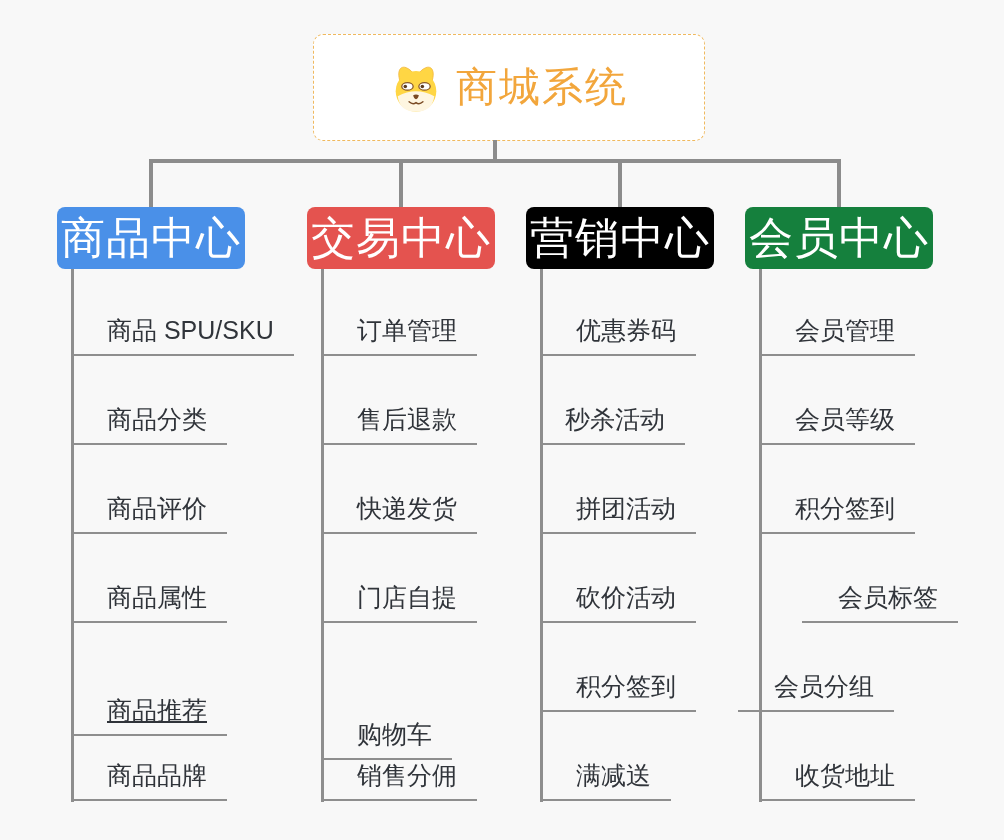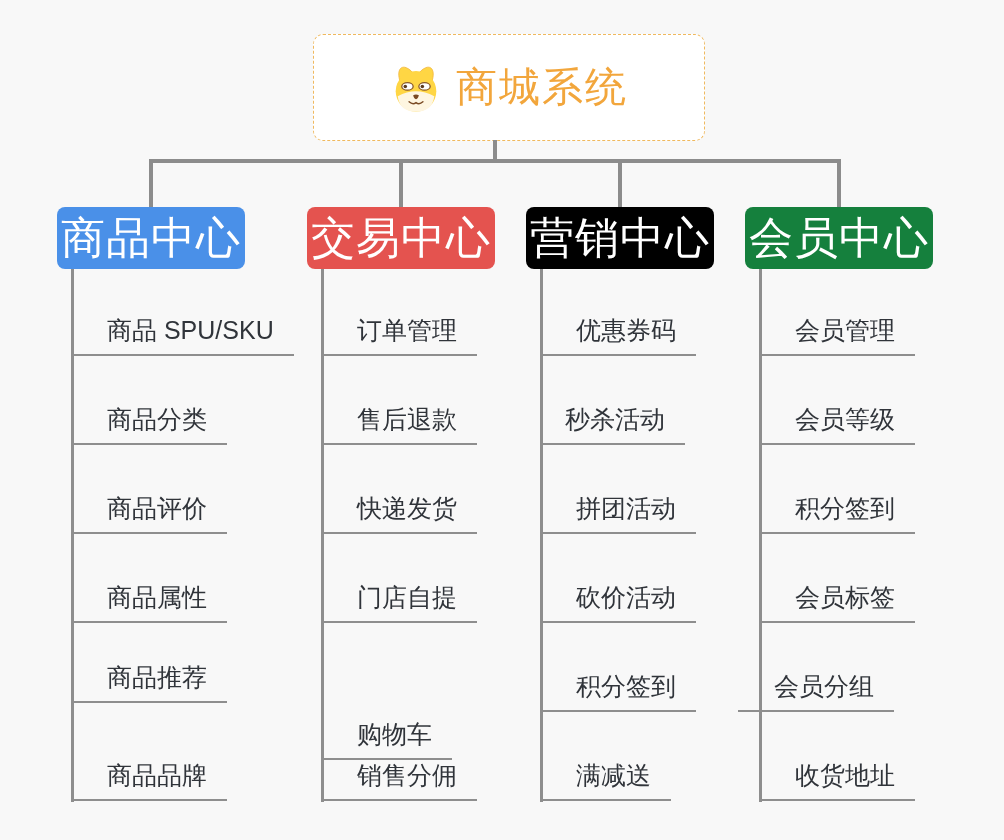--- a/index.html
+++ b/index.html
@@ -86,21 +86,21 @@
   <div class="connector conn-bus"></div>
 
   <div id="branches">
   <div class="connector conn-drop" style="left: 149px; height: 50px;"></div>
   <div class="branch-node" style="left: 57px; background: rgb(74, 144, 232);">商品中心</div>
   <div class="trunk" style="left: 71px; top: 269px; height: 533px;"></div>
 <div class="leaf" style="left: 71px; top: 312px;">商品 SPU/SKU</div>
       <div class="leaf" style="left: 71px; top: 401px;">商品分类</div>
       <div class="leaf" style="left: 71px; top: 490px;">商品评价</div>
       <div class="leaf" style="left: 71px; top: 579px;">商品属性</div>
-      <div class="leaf" style="left: 71px; top: 659px;">商品推荐</div>
+      <div class="leaf" style="left: 71px; top: 692px; text-decoration: underline;">商品推荐</div>
       <div class="leaf" style="left: 71px; top: 757px;">商品品牌</div>
   <div class="connector conn-drop" style="left: 399px; height: 50px;"></div>
   <div class="branch-node" style="left: 307px; background: rgb(228, 83, 79);">交易中心</div>
   <div class="trunk" style="left: 321px; top: 269px; height: 533px;"></div>
 <div class="leaf" style="left: 321px; top: 312px;">订单管理</div>
       <div class="leaf" style="left: 321px; top: 401px;">售后退款</div>
       <div class="leaf" style="left: 321px; top: 490px;">快递发货</div>
       <div class="leaf" style="left: 321px; top: 579px;">门店自提</div>
       <div class="leaf" style="left: 321px; top: 668px; margin-top: 48px;">购物车</div>
       <div class="leaf" style="left: 321px; top: 757px;">销售分佣</div>
@@ -112,17 +112,17 @@
       <div class="leaf" style="left: 540px; top: 490px;">拼团活动</div>
       <div class="leaf" style="left: 540px; top: 579px;">砍价活动</div>
       <div class="leaf" style="left: 540px; top: 668px;">积分签到</div>
       <div class="leaf" style="left: 540px; top: 757px;">满减送</div>
   <div class="connector conn-drop" style="left: 837px; height: 50px;"></div>
   <div class="branch-node" style="left: 745px; background: #15803d;">会员中心</div>
   <div class="trunk" style="left: 759px; top: 269px; height: 533px;"></div>
 <div class="leaf" style="left: 759px; top: 312px;">会员管理</div>
       <div class="leaf" style="left: 759px; top: 401px;">会员等级</div>
       <div class="leaf" style="left: 759px; top: 490px;">积分签到</div>
-      <div class="leaf" style="left: 759px; top: 579px;">会员标签</div>
+      <div class="leaf" style="left: 802px; top: 579px;">会员标签</div>
       <div class="leaf" style="left: 738px; top: 668px;">会员分组</div>
       <div class="leaf" style="left: 759px; top: 757px;">收货地址</div>
     </div>
 </div>
 
 </body></html>

